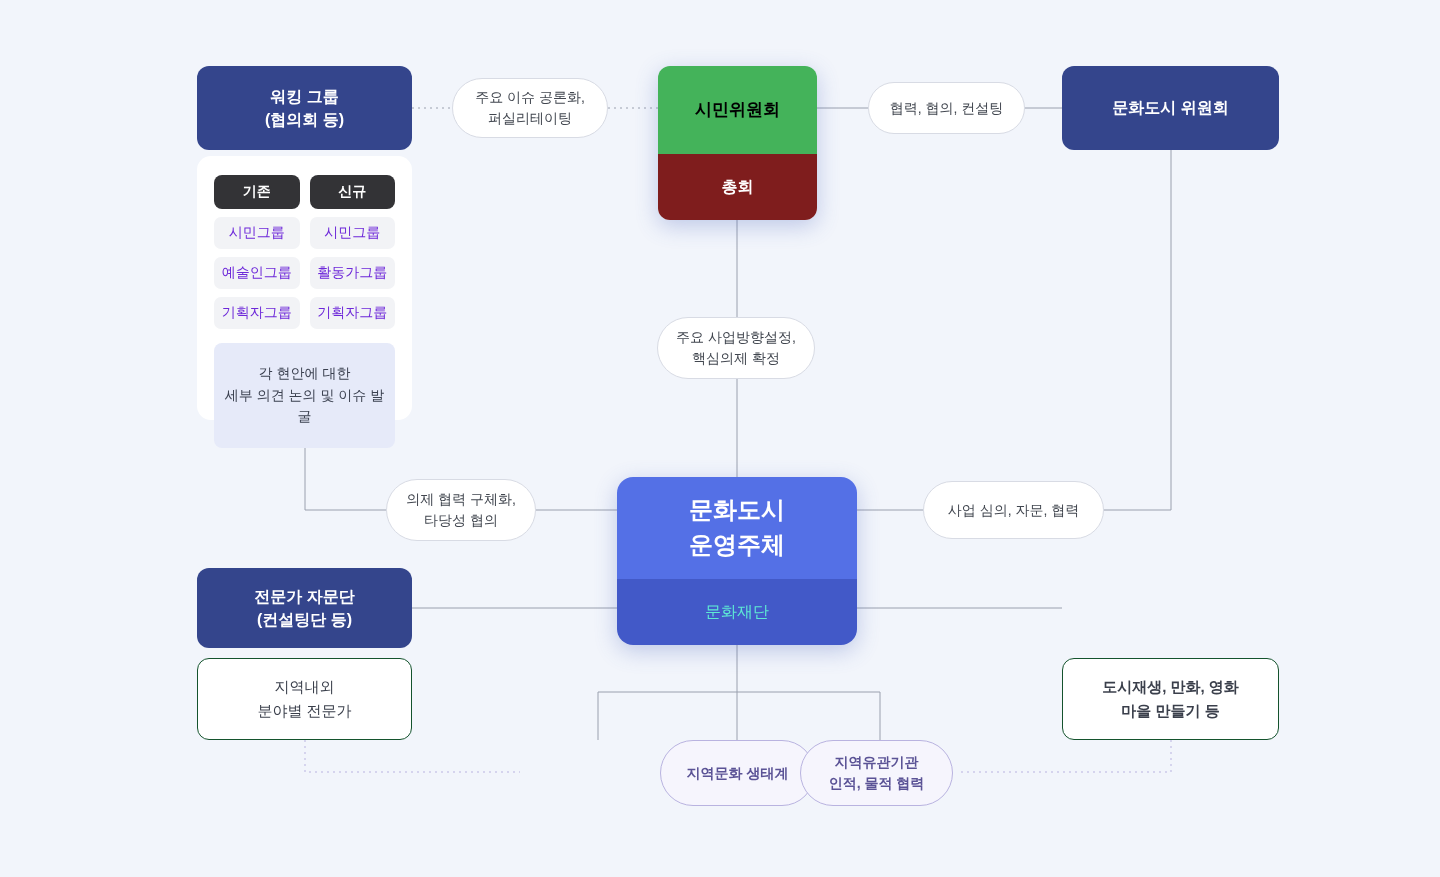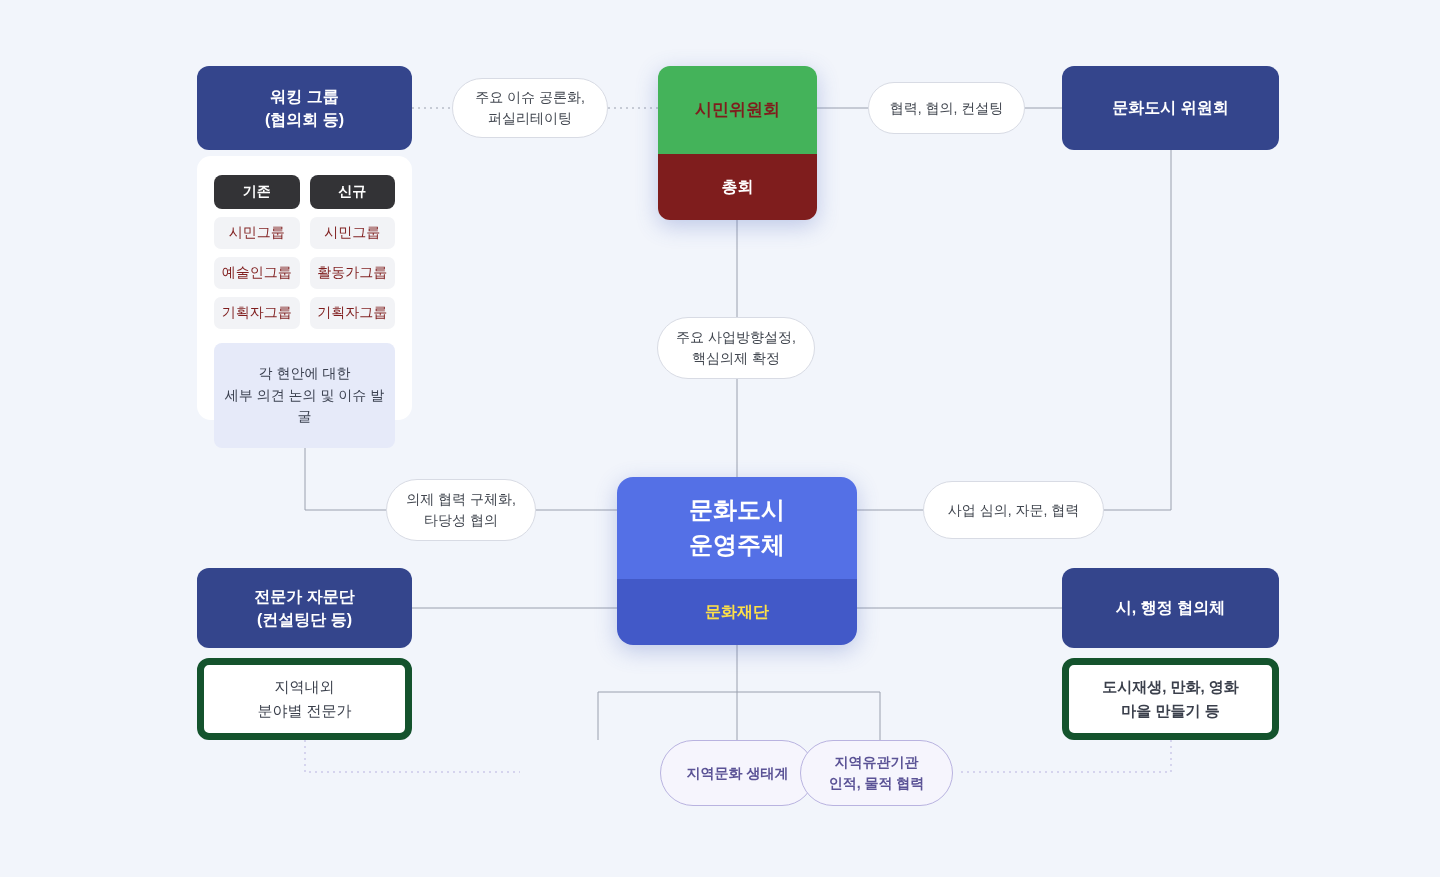--- a/index.html
+++ b/index.html
@@ -46,58 +46,58 @@
   }
   .navy .label {
     color: #ffffff;
     font-size: 16px;
     font-weight: bold;
     height: 100%;
   }
   
   .green-top {
     background: #44b35a;
-    color: #7f1d1d;
+    color: #000000;
     font-size: 17px;
     font-weight: bold;
   }
   .green-bottom {
     background: #7f1d1d;
     color: #fff;
     font-size: 16px;
     font-weight: bold;
   }
   
   .blue-top {
     background: #5470e6;
     color: #fff;
     font-size: 24px;
     font-weight: bold;
   }
   .blue-bottom {
     background: #4259c8;
-    color: #fde047;
+    color: #5eead4;
     font-size: 16px;
-    font-weight: bold;
+    font-weight: normal;
   }
   .shadow-soft {
     box-shadow: 0 6px 22px rgba(70, 95, 190, 0.30);
   }
   
   .panel-white {
     position: absolute;
     box-sizing: border-box;
     background: #ffffff;
     border-radius: 14px;
   }
   .panel-outline {
     position: absolute;
     box-sizing: border-box;
     background: #ffffff;
-    border: 7px solid #14532d;
+    border: 1px solid #14532d;
     border-radius: 12px;
     display: flex;
     align-items: center;
     justify-content: center;
     text-align: center;
     color: #3a3f4b;
     font-size: 15px;
     line-height: 1.6;
     white-space: pre-line;
   }
@@ -110,21 +110,21 @@
     column-gap: 10px;
   }
   .chip {
     box-sizing: border-box;
     height: 32px;
     border-radius: 7px;
     display: flex;
     align-items: center;
     justify-content: center;
     font-size: 14px;
-    color: #7f1d1d;
+    color: #6d28d9;
     background: #f2f3f6;
   }
   .chip.head {
     background: #333336;
     color: #ffffff;
     font-weight: bold;
     height: 34px;
     border-radius: 8px;
   }
   .chip-note {
@@ -266,23 +266,20 @@
 
   <div class="node navy" style="left:197px; top:568px; width:215px; height:80px;justify-content:center;">
     <div class="label">전문가 자문단
 (컨설팅단 등)</div>
   </div>
   <div class="panel-outline" style="left:197px; top:658px; width:215px; height:82px;">
     <span>지역내외
 분야별 전문가</span>
   </div>
 
-  <div class="node navy" style="left:1062px; top:568px; width:217px; height:80px;">
-    <div class="label">시, 행정 협의체</div>
-  </div>
   <div class="panel-outline" style="left:1062px; top:658px; width:217px; height:82px;font-weight:bold;">
     <span>도시재생, 만화, 영화
 마을 만들기 등</span>
   </div>
 
   <div class="pill lav" style="left:660px; top:740px; width:155px; height:66px;">
     <span>지역문화 생태계</span>
   </div>
   <div class="pill lav" style="left:800px; top:740px; width:153px; height:66px;">
     <span>지역유관기관

